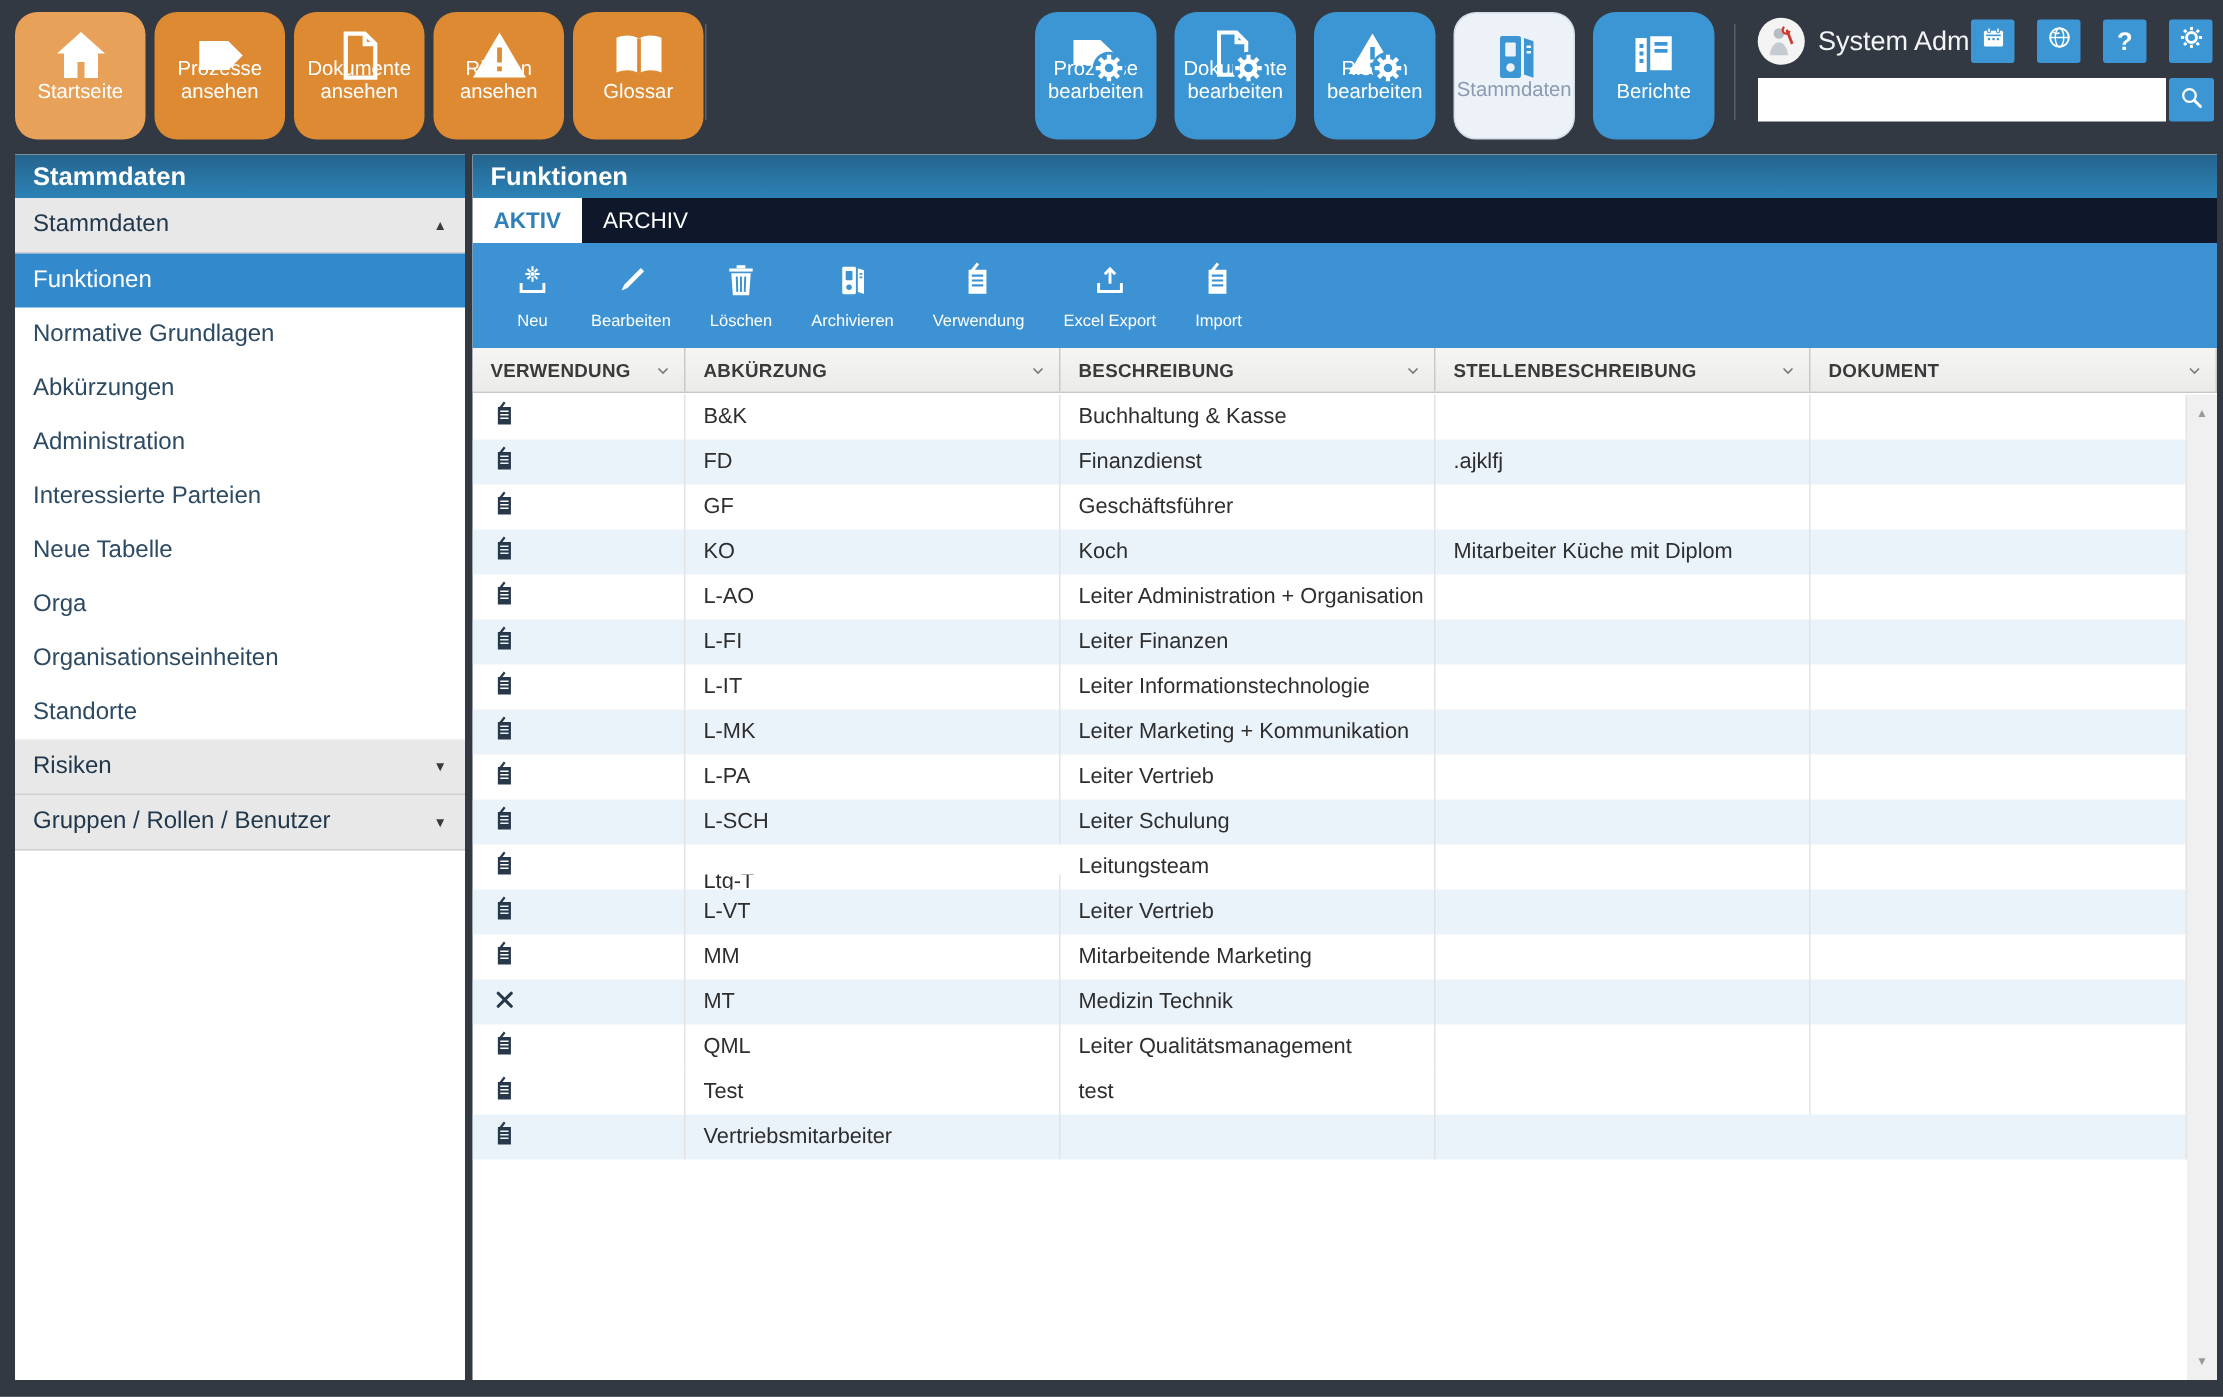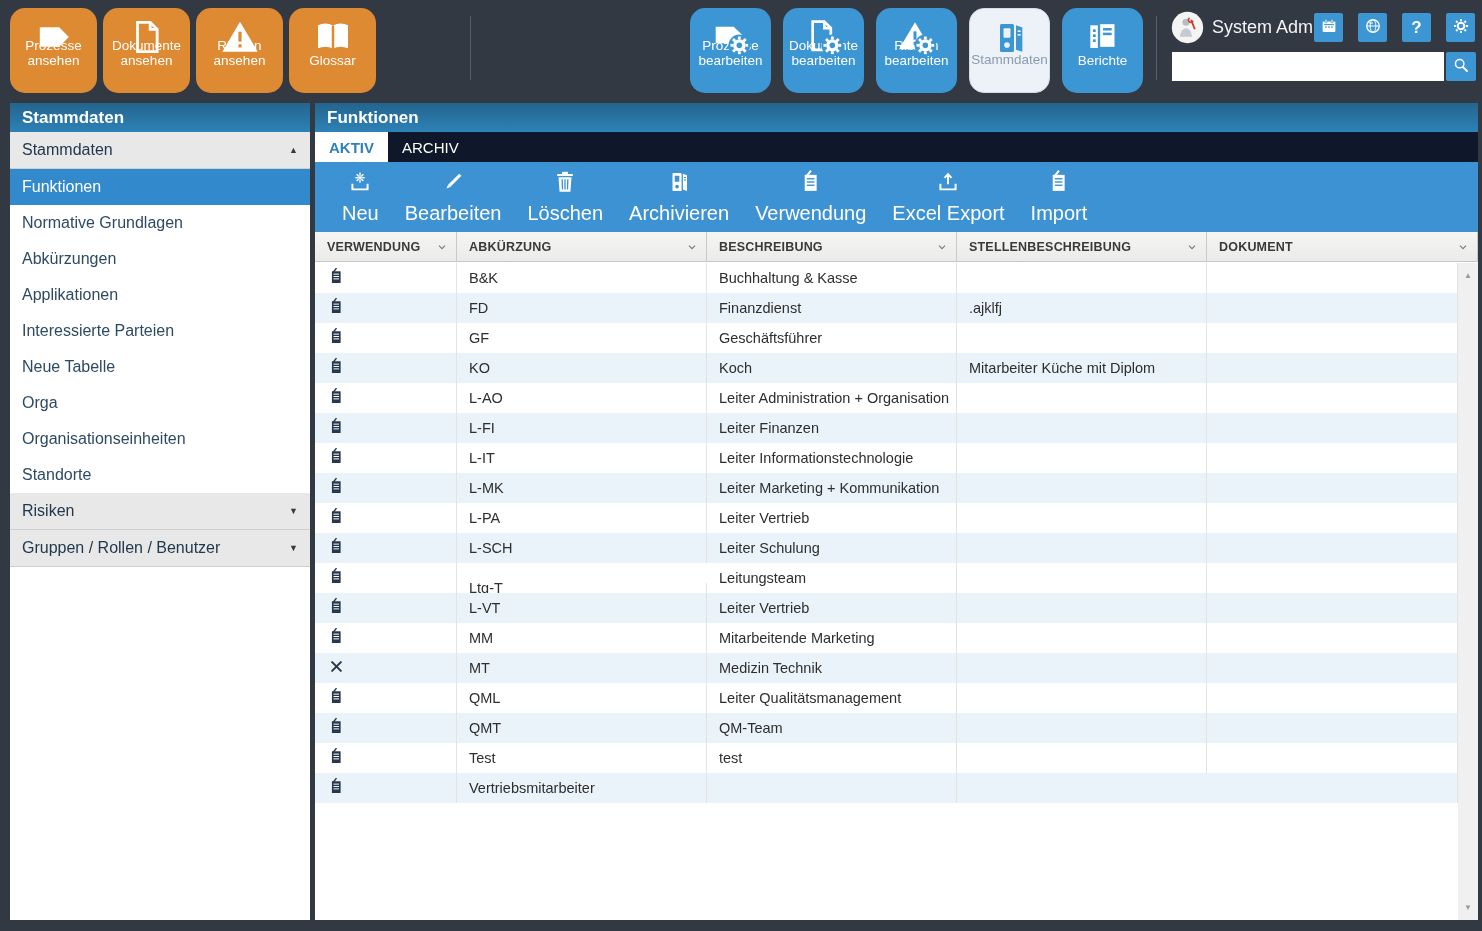--- a/index.html
+++ b/index.html
@@ -47,21 +47,21 @@
   .snav-item.selected{background:#3289CC;color:#fff;}
   
   .main{position:absolute;left:315px;top:103px;width:1163px;height:817px;background:#fff;overflow:hidden;}
   .tabs{height:30px;background:#0f172a;display:flex;}
   .tab{padding:0 14px;display:flex;align-items:center;font-size:15px;color:#fff;cursor:pointer;}
   .tab.active{background:#fff;color:#2F80B8;font-weight:bold;}
   .toolbar{height:70px;background:#3C92D2;display:flex;align-items:center;padding-left:14px;}
   .tool{display:flex;flex-direction:column;align-items:center;gap:3px;color:#fff;--btn-bg:#3C92D2;
         padding:0 13px;cursor:pointer;}
   .tool svg{width:26px;height:26px;}
-  .tool .tlabel{font-size:20px;}
+  .tool .tlabel{font-size:11px;}
   .table-head{position:absolute;top:129px;left:0;right:0;height:30px;display:flex;box-sizing:border-box;
         background:linear-gradient(180deg,#f5f5f3,#EBEBE9);border-bottom:1px solid #c6c6c4;}
   .th{display:flex;align-items:center;justify-content:space-between;padding:0 6px 0 12px;box-sizing:border-box;
         font-size:12.5px;font-weight:bold;color:#3a3a3a;border-right:1px solid #c9c9c7;letter-spacing:.2px;}
   .th .sort{width:16px;height:16px;color:#7a7a7a;cursor:pointer;flex:none;}
   .th .sort svg{width:16px;height:16px;}
   .table-body{position:absolute;top:160px;left:0;right:20px;bottom:0;overflow:hidden;}
   .trow{height:30px;display:flex;cursor:pointer;}
   .trow.alt{background:#EAF3FA;}
   .td{padding:0 12px;display:flex;align-items:center;box-sizing:border-box;font-size:14.5px;color:#2e2e2e;
@@ -70,20 +70,26 @@
   .vscroll{position:absolute;top:160px;right:0;bottom:0;width:20px;background:#f0f0f0;}
   .vscroll .tri{position:absolute;left:0;right:0;text-align:center;font-size:8px;color:#9a9a9a;cursor:pointer;}
   .vscroll .up{top:8px;} .vscroll .down{bottom:8px;}
 </style>
 </head>
 <body>
 
 <div class="screen">
 
   <div class="nav-group orange" id="viewButtons">
+      <div class="nav-btn orange-btn hl">
+        <div class="nicon"><svg viewBox="0 0 24 24">
+            <path fill="currentColor" d="M12 2.6 2.4 11.2h2.8V21h5.4v-6.4h2.8V21h5.4v-9.8h2.8z"></path>
+          </svg></div>
+        <div class="nlabel">Startseite</div>
+      </div>
       <div class="nav-btn orange-btn">
         <div class="nicon"><svg viewBox="0 0 24 24">
             <path fill="currentColor" d="M3.5 6.2h11.6l5.8 5.8-5.8 5.8H3.5z"></path>
           </svg></div>
         <div class="nlabel">Prozesse ansehen</div>
       </div>
       <div class="nav-btn orange-btn">
         <div class="nicon"><svg viewBox="0 0 24 24" fill="none" stroke="currentColor" stroke-width="1.7">
             <path d="M6.3 3.2h7.6l4.2 4.2v13.4H6.3z"></path>
             <path d="M13.9 3.2v4.2h4.2"></path>
@@ -259,21 +265,21 @@
         <div class="snav-item selected">
           <span>Funktionen</span>
         </div>
         <div class="snav-item">
           <span>Normative Grundlagen</span>
         </div>
         <div class="snav-item">
           <span>Abkürzungen</span>
         </div>
         <div class="snav-item">
-          <span>Applikationen</span>
+          <span>Administration</span>
         </div>
         <div class="snav-item">
           <span>Interessierte Parteien</span>
         </div>
         <div class="snav-item">
           <span>Neue Tabelle</span>
         </div>
         <div class="snav-item">
           <span>Orga</span>
         </div>
@@ -692,39 +698,20 @@
                   <line x1="8.2" y1="12" x2="15.2" y2="12"></line>
                   <line x1="8.2" y1="15" x2="15.2" y2="15"></line>
                 </g>
               </svg></span>
           </div>
           <div class="td" style="width:250px;flex:none;">QML</div>
           <div class="td" style="width:250px;flex:none;">Leiter Qualitätsmanagement</div>
           <div class="td" style="width:250px;flex:none;"></div>
           <div class="td" style="flex:1;"></div>
         </div>
-        <div class="trow alt">
-          <div class="td td-icon" style="width:142px;flex:none;--btn-bg:#EAF3FA;">
-            <span><svg viewBox="0 0 24 24">
-                <g transform="rotate(38 9 5)">
-                  <rect x="8.2" y="0.4" width="1.9" height="6.4" fill="currentColor"></rect>
-                </g>
-                <path fill="currentColor" d="M6.2 5.4h11v14.8h-11z"></path>
-                <g stroke="var(--btn-bg)" stroke-width="1.3">
-                  <line x1="8.2" y1="9" x2="15.2" y2="9"></line>
-                  <line x1="8.2" y1="12" x2="15.2" y2="12"></line>
-                  <line x1="8.2" y1="15" x2="15.2" y2="15"></line>
-                </g>
-              </svg></span>
-          </div>
-          <div class="td" style="width:250px;flex:none;">QMT</div>
-          <div class="td" style="width:250px;flex:none;">QM-Team</div>
-          <div class="td" style="width:250px;flex:none;"></div>
-          <div class="td" style="flex:1;"></div>
-        </div>
         <div class="trow">
           <div class="td td-icon" style="width:142px;flex:none;--btn-bg:#ffffff;">
             <span><svg viewBox="0 0 24 24">
                 <g transform="rotate(38 9 5)">
                   <rect x="8.2" y="0.4" width="1.9" height="6.4" fill="currentColor"></rect>
                 </g>
                 <path fill="currentColor" d="M6.2 5.4h11v14.8h-11z"></path>
                 <g stroke="var(--btn-bg)" stroke-width="1.3">
                   <line x1="8.2" y1="9" x2="15.2" y2="9"></line>
                   <line x1="8.2" y1="12" x2="15.2" y2="12"></line>

